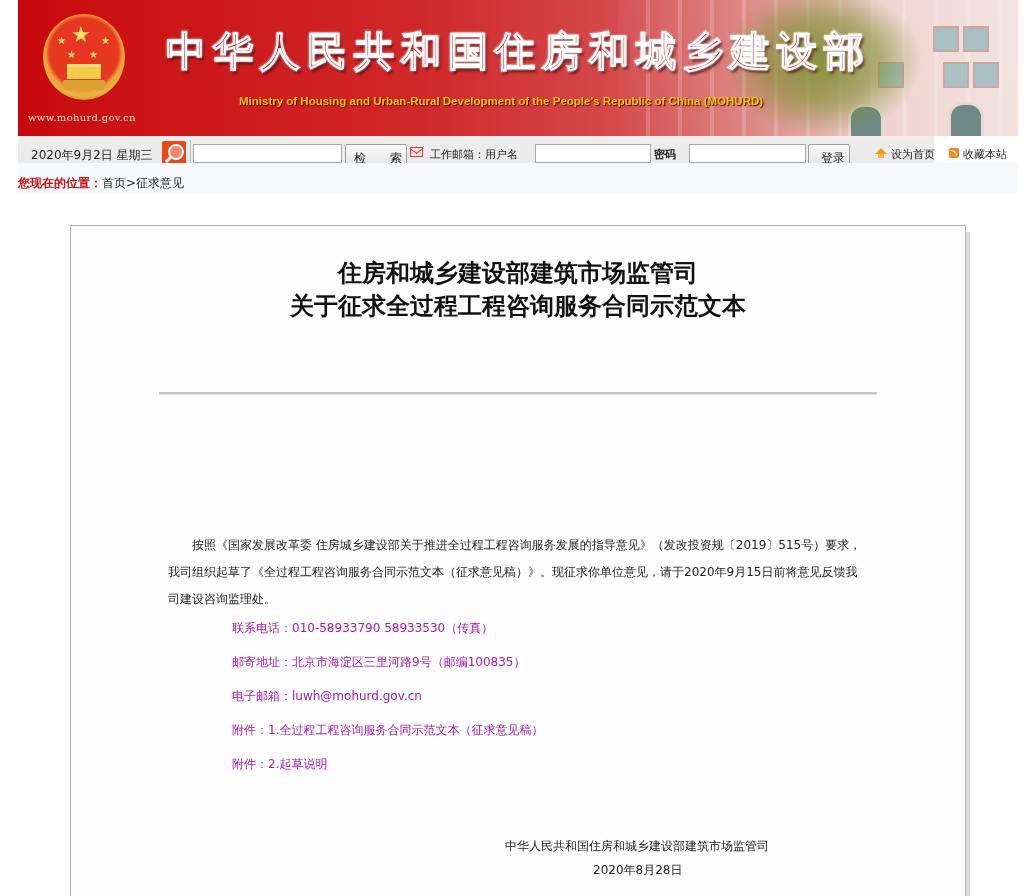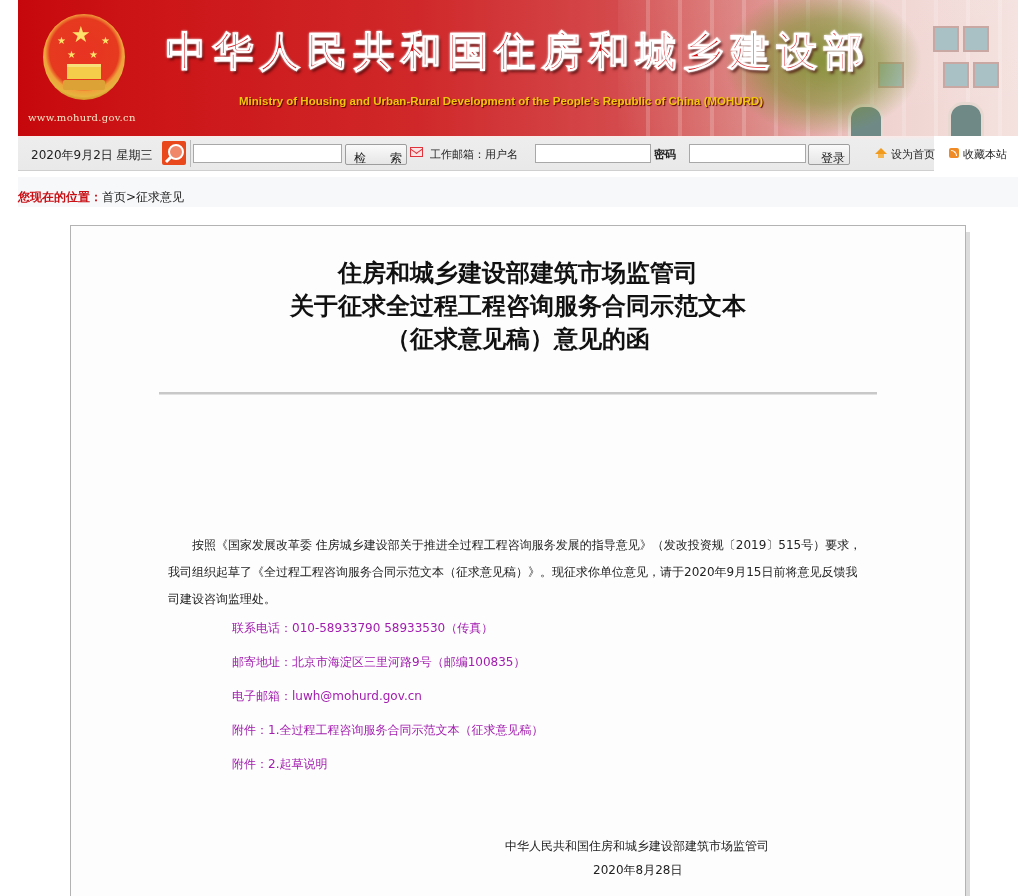--- a/index.html
+++ b/index.html
@@ -47,21 +47,21 @@
   .mail-icon:before, .mail-icon:after { content: ""; position: absolute; top: -3px; width: 9px; height: 1px; background: #e0333b; }
   .mail-icon:before { left: -1px; transform: rotate(35deg); transform-origin: left top; top: 0; }
   .mail-icon:after { right: -1px; transform: rotate(-35deg); transform-origin: right top; top: 0; }
   .tb-label { position: absolute; top: 11px; font-size: 11px; color: #222; white-space: nowrap; }
   .home-icon { position: absolute; left: 857px; top: 12px; width: 0; height: 0; border-left: 6px solid transparent; border-right: 6px solid transparent; border-bottom: 6px solid #f29a1c; }
   .home-icon:after { content: ""; position: absolute; left: -3px; top: 6px; width: 6px; height: 4px; background: #f6b44e; }
   .rss-icon { position: absolute; left: 931px; top: 12px; width: 10px; height: 10px; background: #f08a24; border-radius: 2px; }
   .rss-icon:after { content: ""; position: absolute; left: 2px; top: 2px; width: 5px; height: 5px; border-top: 1.5px solid #fff; border-right: 1.5px solid #fff; border-radius: 0 6px 0 0; }
 
   
-  .crumbbar { position: absolute; left: 18px; top: 177px; width: 1000px; height: 30px; background: #f7f8fa; }
+  .crumbbar { position: absolute; left: 18px; top: 163px; width: 1000px; height: 30px; background: #f7f8fa; }
   .crumbbar .lead { position: absolute; left: 0; top: 12px; color: #c90f14; font-weight: bold; font-size: 12px; }
   .crumbbar .trail { position: absolute; left: 84px; top: 12px; font-size: 12px; color: #222; }
   .crumbbar a { color: #222; text-decoration: none; }
 
   
   .box-shadow { position: absolute; left: 74px; top: 232px; width: 896px; height: 700px; background: #dcdcdc; }
   .box { position: absolute; left: 70px; top: 225px; width: 894px; height: 700px; background: #fdfdfd; border: 1px solid #b3b3b3; }
   .title { position: absolute; left: 0; width: 894px; text-align: center; font-weight: bold; font-size: 24px; color: #111; white-space: nowrap; }
   .docno { position: absolute; left: 0; top: 129px; width: 894px; text-align: center; font-size: 13px; color: #222; }
   .rule { position: absolute; left: 88px; top: 166px; width: 718px; height: 2px; background: #c8c8c8; border-bottom: 1px solid #e2e2e2; }
@@ -121,21 +121,20 @@
 
 <div class="crumbbar">
   <span class="lead">您现在的位置：</span>
   <span class="trail"><a href="#">首页</a><span>&gt;</span><a href="#">征求意见</a></span>
 </div>
 
 <div class="box-shadow"></div>
 <div class="box">
   <div class="title" style="top:31px;">住房和城乡建设部建筑市场监管司</div>
   <div class="title" style="top:64px;">关于征求全过程工程咨询服务合同示范文本</div>
-  <div class="title" style="top:97px;">（征求意见稿）意见的函</div>
   <div class="rule"></div>
 
   <div class="para indent" style="top:306px;">按照《国家发展改革委 住房城乡建设部关于推进全过程工程咨询服务发展的指导意见》（发改投资规〔2019〕515号）要求，我司组织起草了《全过程工程咨询服务合同示范文本（征求意见稿）》。现征求你单位意见，请于2020年9月15日前将意见反馈我司建设咨询监理处。</div>
 
   <div class="line" style="top:394px;">联系电话：010-58933790  58933530（传真）</div>
   <div class="line" style="top:428px;">邮寄地址：北京市海淀区三里河路9号（邮编100835）</div>
   <div class="line" style="top:462px;">电子邮箱：luwh@mohurd.gov.cn</div>
   <div class="line" style="top:496px;">附件：1.全过程工程咨询服务合同示范文本（征求意见稿）</div>
   <div class="line" style="top:530px;">附件：2.起草说明</div>
 

